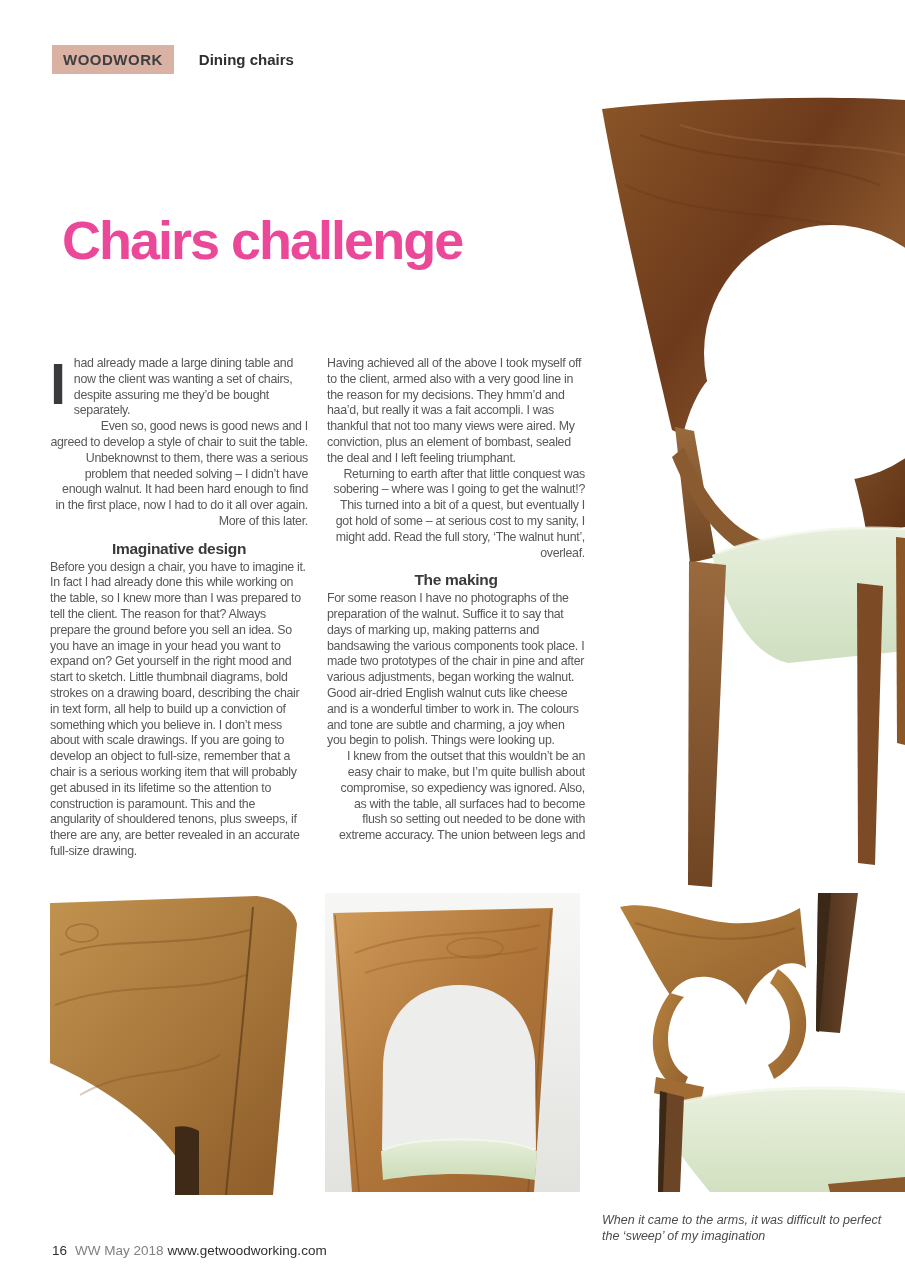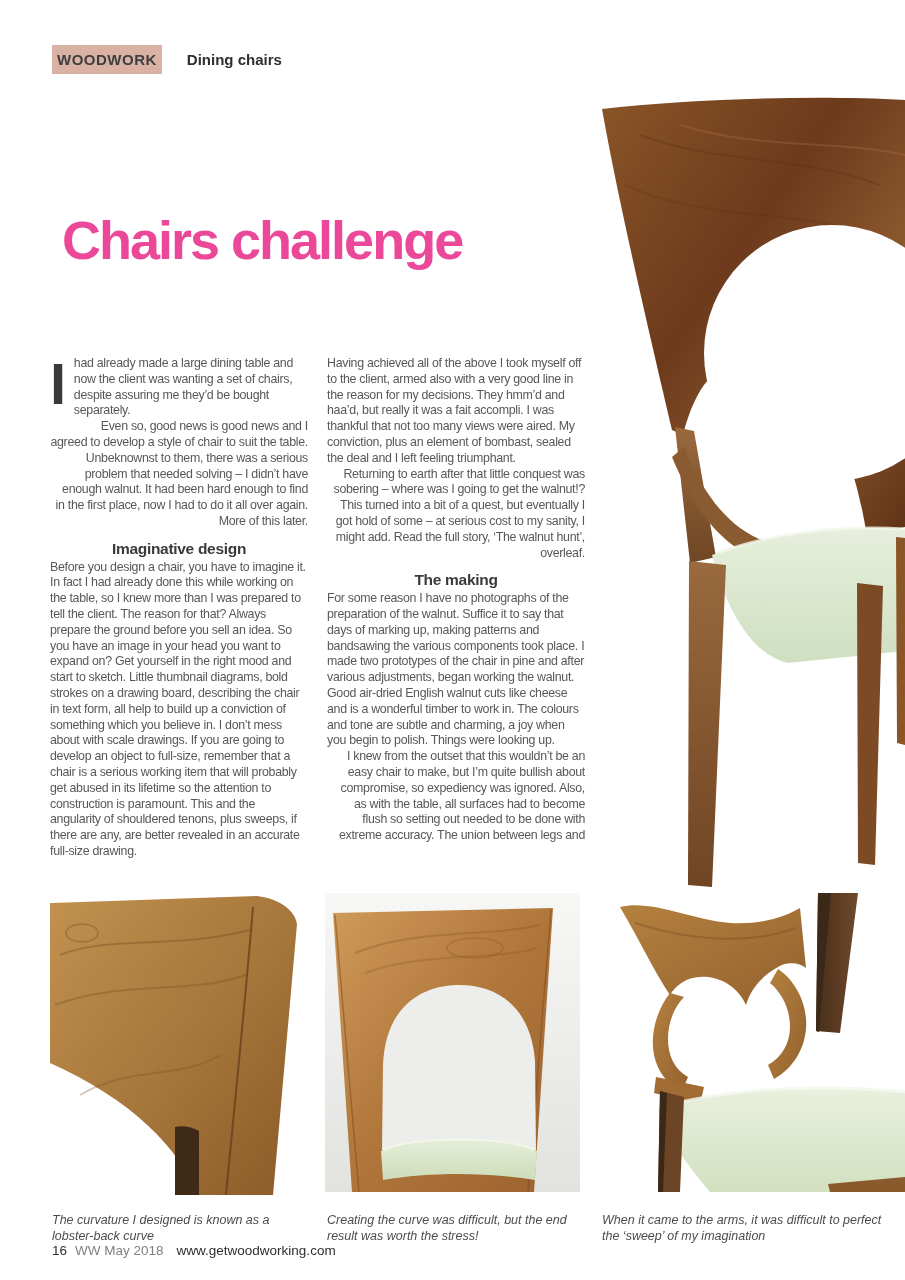--- a/index.html
+++ b/index.html
@@ -9,21 +9,21 @@
     background:#ffffff;
     font-family:"Liberation Sans",sans-serif;
     overflow:hidden;
     margin:0 auto;
   }
   
   .kicker{position:absolute;left:52px;top:45px;display:flex;align-items:center;}
   .badge{
     background:#d9b2a4;color:#3e3e40;
     font-weight:bold;font-size:15px;letter-spacing:.5px;
-    padding:6px 5px;
+    padding:6px 11px;
   }
   .category{margin-left:13px;font-weight:bold;font-size:15px;color:#2e2f31;padding-left:12px;}
 
   
   .title{
     position:absolute;left:62px;top:213px;
     font-size:54px;font-weight:bold;color:#ec4899;
     letter-spacing:-2px;line-height:1;
   }
   .standfirst{
@@ -63,21 +63,21 @@
     position:absolute;top:1199px;
     font-size:12.5px;font-style:italic;line-height:1.3;color:#4b4c4e;
   }
   .caption-1{left:52px;width:248px;}
   .caption-2{left:327px;width:255px;}
   .caption-3{left:602px;width:298px;}
 
   
   .footer{position:absolute;left:52px;top:1243px;font-size:13.5px;color:#2e2f31;}
   .footer .pg{font-weight:normal;margin-right:8px;}
-  .footer .issue{color:#7f8184;margin-right:13px;}
+  .footer .issue{color:#7f8184;margin-right:4px;}
   .footer .site{font-weight:normal;}
 </style>
 </head>
 <body>
 
 <div class="page">
 
   <div class="kicker">
     <span class="badge">WOODWORK</span>
     <span class="category">Dining chairs</span>
@@ -208,21 +208,19 @@
       <path fill="url(#rWood)" d="M178,76 C196,88 208,112 206,136 C204,158 192,176 174,186 L168,172 C182,164 190,150 190,134 C190,116 182,100 170,90 Z"></path>
       <path fill="#a06c33" d="M56,184 L104,194 L100,212 L54,200 Z"></path>
       <path fill="url(#rSeat)" d="M58,216 C120,196 220,192 305,200 L305,299 L110,299 C88,272 68,248 58,216 Z"></path>
       <path fill="none" stroke="#f2f7ea" stroke-width="3" opacity="0.85" d="M62,214 C125,195 222,191 305,199"></path>
       <path fill="#6b4526" d="M60,198 L84,204 L80,299 L58,299 Z"></path>
       <path fill="#3c2817" d="M60,198 L67,200 L63,299 L58,299 Z"></path>
       <path fill="#8a5a2c" d="M228,291 L305,284 L305,299 L230,299 Z"></path>
     </svg>
   </div>
 
-  <p class="caption caption-1">The curvature I designed is known as a lobster-back curve</p>
-  <p class="caption caption-2">Creating the curve was difficult, but the end result was worth the stress!</p>
   <p class="caption caption-3">When it came to the arms, it was difficult to perfect the ‘sweep’ of my imagination</p>
 
   <div class="footer">
     <span class="pg">16</span><span class="issue">WW May 2018</span><span class="site">www.getwoodworking.com</span>
   </div>
 
 </div>
 
 </body></html>

